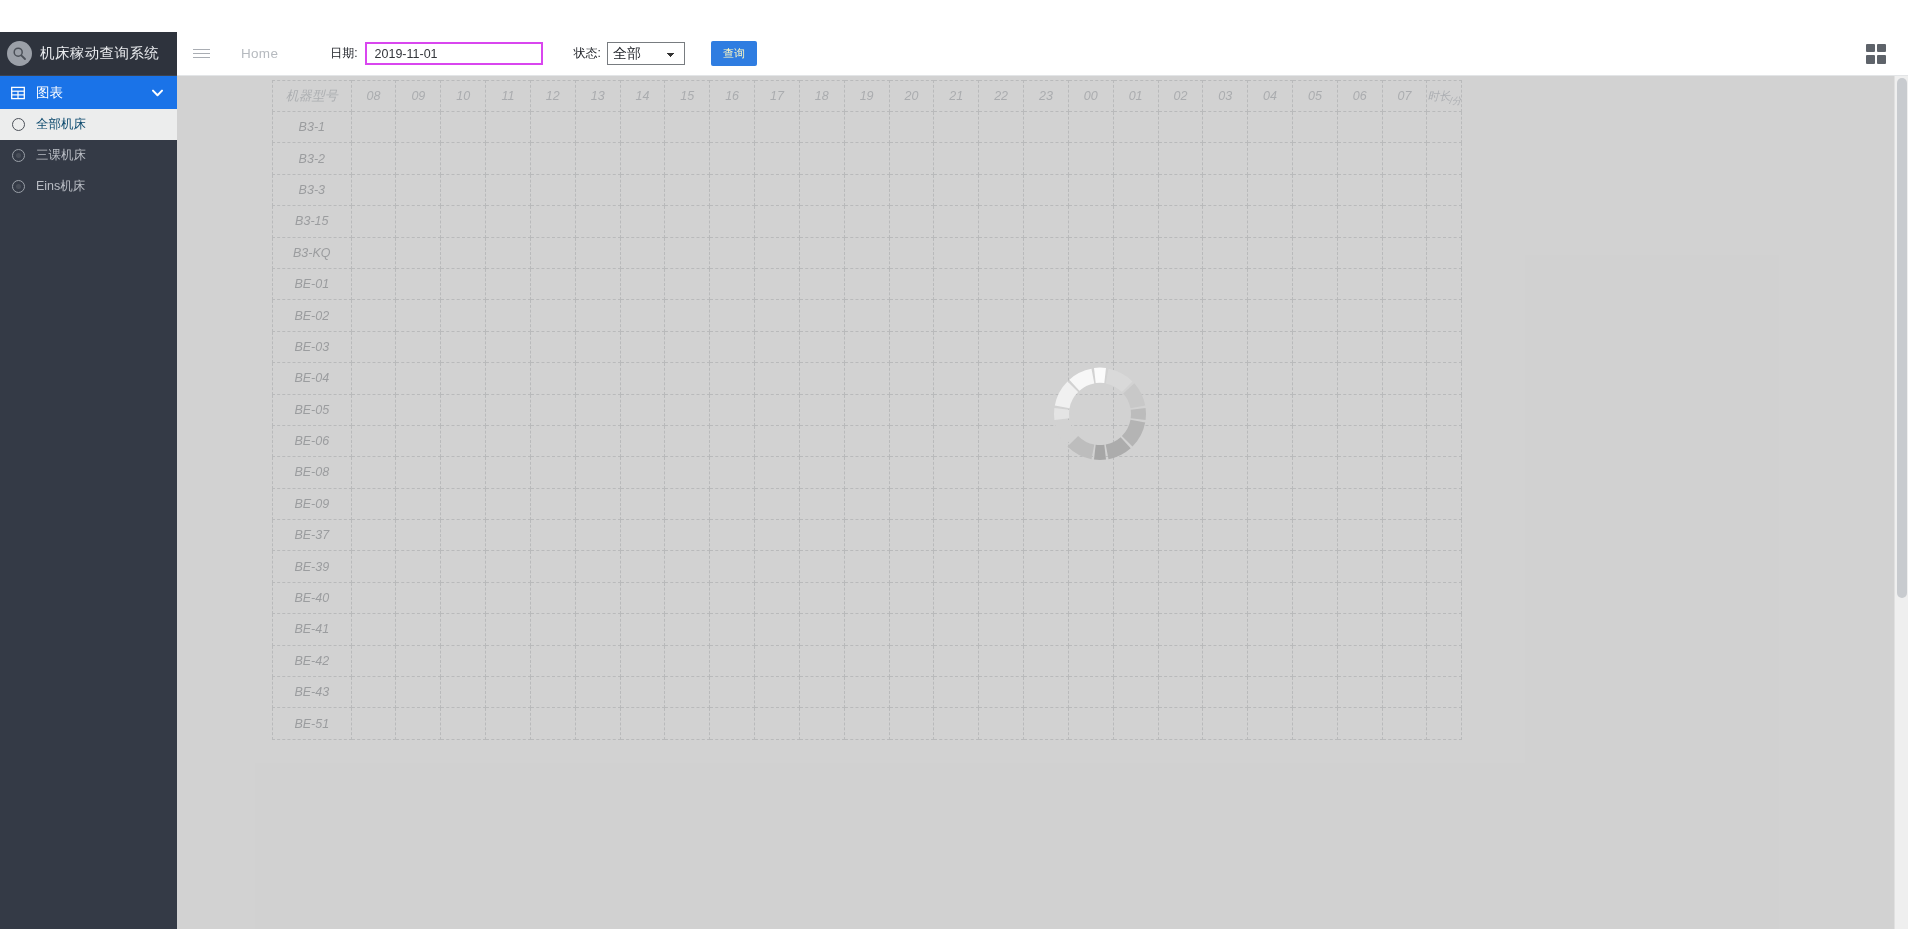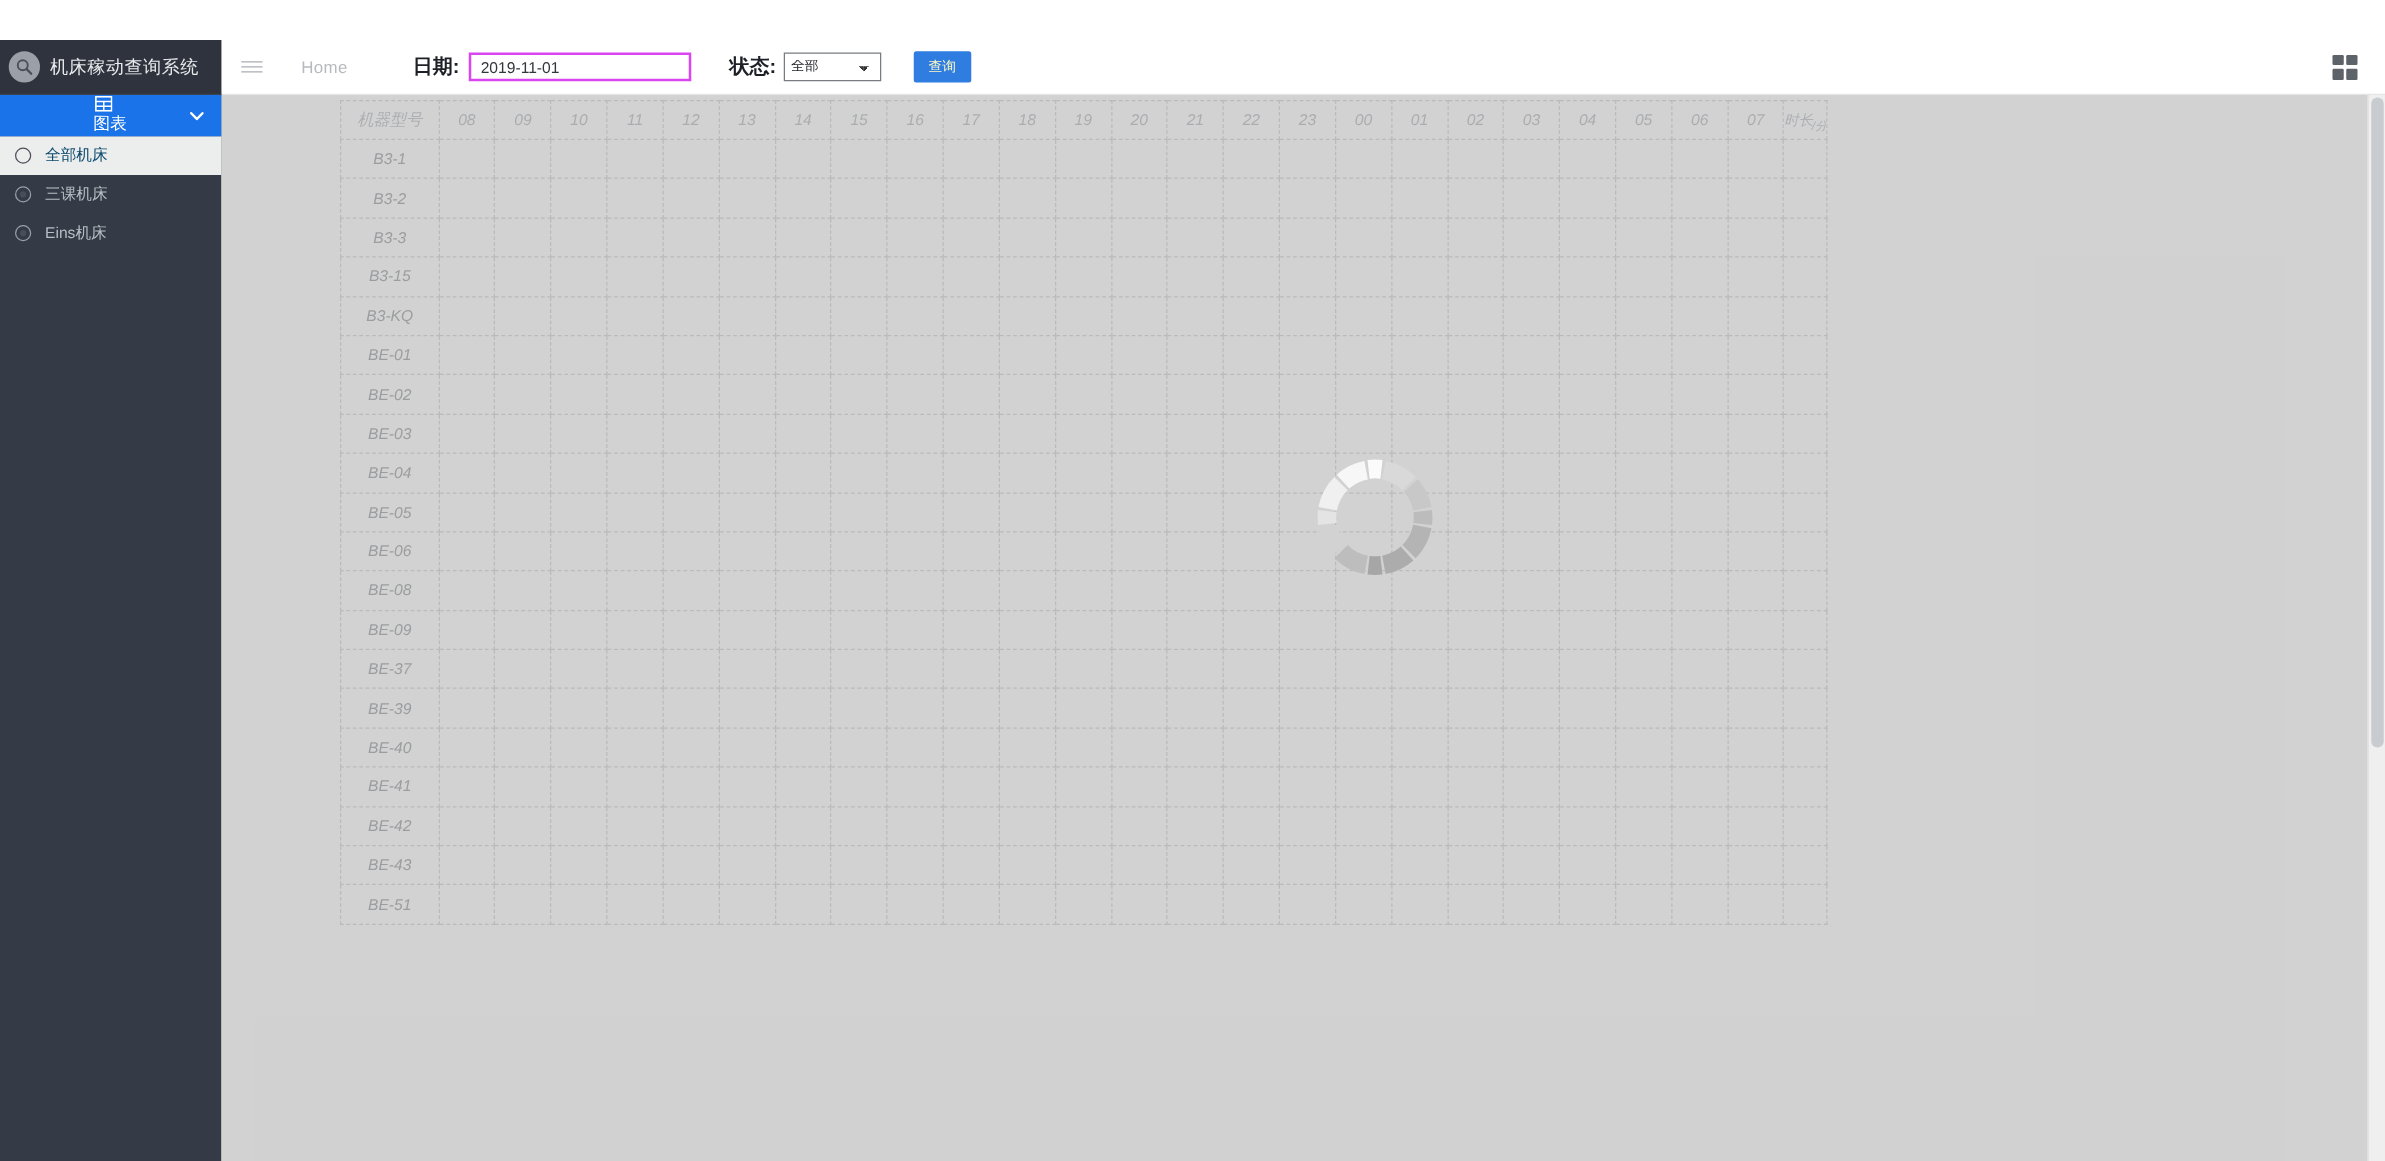--- a/index.html
+++ b/index.html
@@ -58,21 +58,20 @@
   .nav-group-header {
     height: 33px;
     background: #1a73e8;
     display: flex;
     align-items: center;
     padding: 0 12px 0 11px;
     color: #ffffff;
     font-size: 13.5px;
     cursor: pointer;
     position: relative;
-    flex-direction: column;
   }
   .nav-group-header .grid-icon { margin-right: 11px; display: flex; }
   .nav-group-header .chev {
     position: absolute;
     right: 14px;
     top: 50%;
     transform: translateY(-50%);
     display: flex;
   }
 
@@ -137,44 +136,44 @@
     margin: 2.6px 0;
   }
   .home-link {
     margin-left: 22px;
     color: #b6babf;
     font-size: 13.5px;
     cursor: pointer;
     letter-spacing: .3px;
   }
   .form-label {
-    font-size: 16px;
+    font-size: 12px;
     color: #1d2026;
-    font-weight: bold;
+    font-weight: normal;
     margin-left: 52px;
     white-space: nowrap;
   }
   .form-label.tight { margin-left: 31px; }
   .date-input {
     width: 178px; height: 23px;
     margin-left: 7px;
     border: 2px solid #d946ef;
     background: #fff;
     font-size: 12.5px;
     color: #33363b;
     padding: 0 8px;
     font-family: "Liberation Sans", sans-serif;
     outline: none;
   }
   .status-select {
     width: 78px; height: 23px;
     margin-left: 6px;
     border: 1px solid #787c80;
     background: #fff;
-    font-size: 11px;
+    font-size: 14px;
     color: #1d2026;
     padding-left: 5px;
     font-family: Liberation Mono, monospace;
     appearance: none;
     -webkit-appearance: none;
     position: relative;
     cursor: pointer;
     background-image:
       linear-gradient(45deg, transparent 50%, #333 50%),
       linear-gradient(135deg, #333 50%, transparent 50%);

